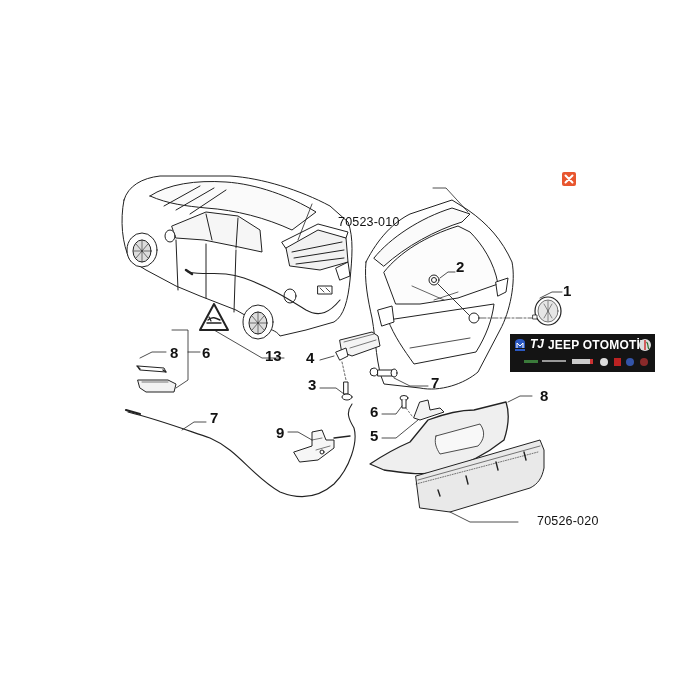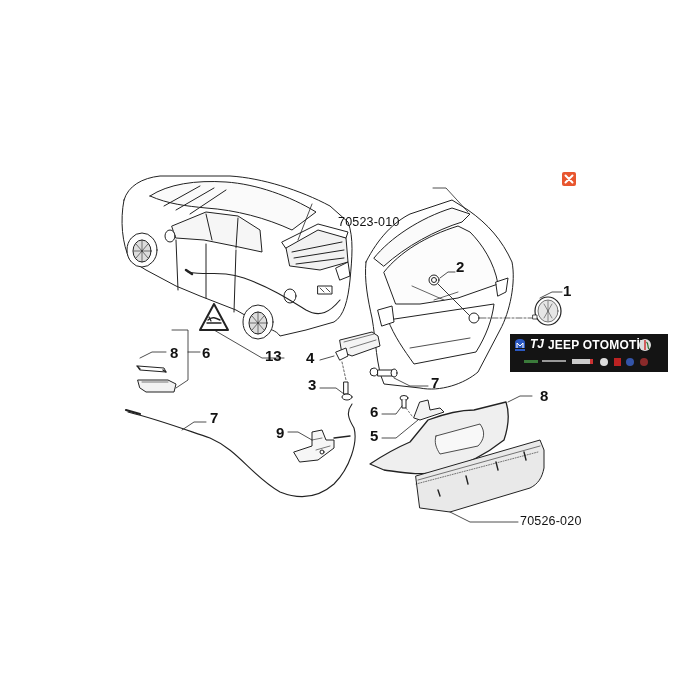--- a/index.html
+++ b/index.html
@@ -3,21 +3,21 @@
   <meta charset="utf-8">
   <style>
     html, body { margin: 0; padding: 0; background: #ffffff; }
     body { width: 700px; height: 700px; position: relative; overflow: hidden; font-family: "Liberation Sans", sans-serif; }
     .stage { position: absolute; left: 0; top: 0; width: 700px; height: 700px; }
     svg.art { position: absolute; left: 0; top: 0; width: 700px; height: 700px; }
     .num { position: absolute; font-family: "Liberation Sans", sans-serif; font-weight: bold; font-size: 15px; color: #111; line-height: 1; }
     .code { position: absolute; font-family: "Liberation Sans", sans-serif; font-size: 12.5px; color: #111; line-height: 1; letter-spacing: 0.2px; }
     .close-btn { position: absolute; left: 562px; top: 172px; width: 14px; height: 14px; background: #e8562f; border-radius: 2px; cursor: pointer; }
     .close-btn svg { position: absolute; left: 0; top: 0; }
-    .banner { position: absolute; left: 510px; top: 334px; width: 158px; height: 38px; background: #141414; }
+    .banner { position: absolute; left: 510px; top: 334px; width: 145px; height: 38px; background: #141414; }
     .banner .brand { position: absolute; left: 38px; top: 4px; color: #fff; font-weight: bold; font-size: 12px; font-family: "Liberation Sans", sans-serif; letter-spacing: 0.2px; white-space: nowrap; }
     .banner .tj { position: absolute; left: 20px; top: 3px; color: #fff; font-weight: bold; font-style: italic; font-size: 12px; font-family: "Liberation Sans", sans-serif; }
     .banner .mopar { position: absolute; left: 4px; top: 4px; width: 12px; height: 14px; }
     .banner .logos { position: absolute; left: 14px; top: 23px; height: 10px; width: 128px; }
   </style>
 </head>
 <body>
 
 <div class="stage">
 
@@ -191,21 +191,21 @@
   <span class="num" style="left:370px; top:404px;">6</span>
   <span class="num" style="left:431px; top:375px;">7</span>
   <span class="num" style="left:540px; top:388px;">8</span>
   <span class="num" style="left:276px; top:425px;">9</span>
   <span class="num" style="left:202px; top:345px;">6</span>
   <span class="num" style="left:210px; top:410px;">7</span>
   <span class="num" style="left:170px; top:345px;">8</span>
   <span class="num" style="left:265px; top:348px;text-align:center;">13</span>
 
   <span class="code" style="left:338px; top:180px;margin-top:36px;">70523-010</span>
-  <span class="code" style="left:520px; top:515px;">70526-020</span>
+  <span class="code" style="left:537px; top:515px;">70526-020</span>
 
   <div class="close-btn">
     <svg width="14" height="14" viewBox="0 0 14 14">
       <path d="M3.5,3.5 L10.5,10.5 M10.5,3.5 L3.5,10.5" stroke="#fff" stroke-width="2" stroke-linecap="round"></path>
     </svg>
   </div>
 
   <div class="banner">
     <svg class="mopar" viewBox="0 0 12 14">
       <path d="M1,10 L1,5 C1,2 3,1 6,1 C9,1 11,2 11,5 L11,10 Z" fill="#2b59c3"></path>

